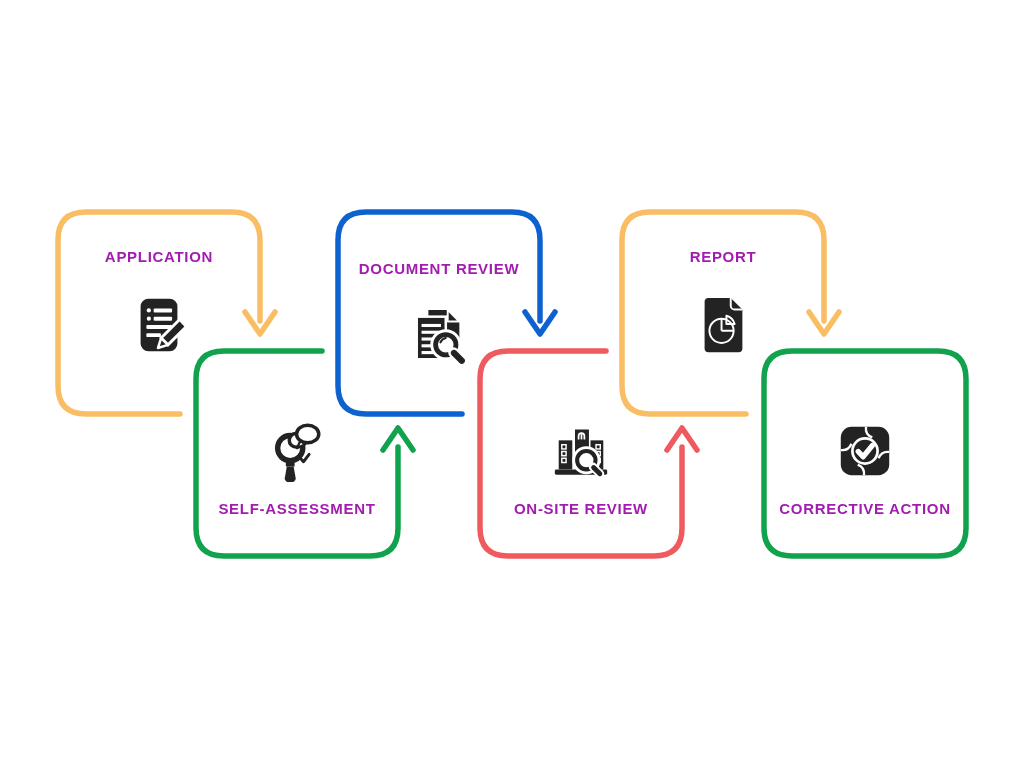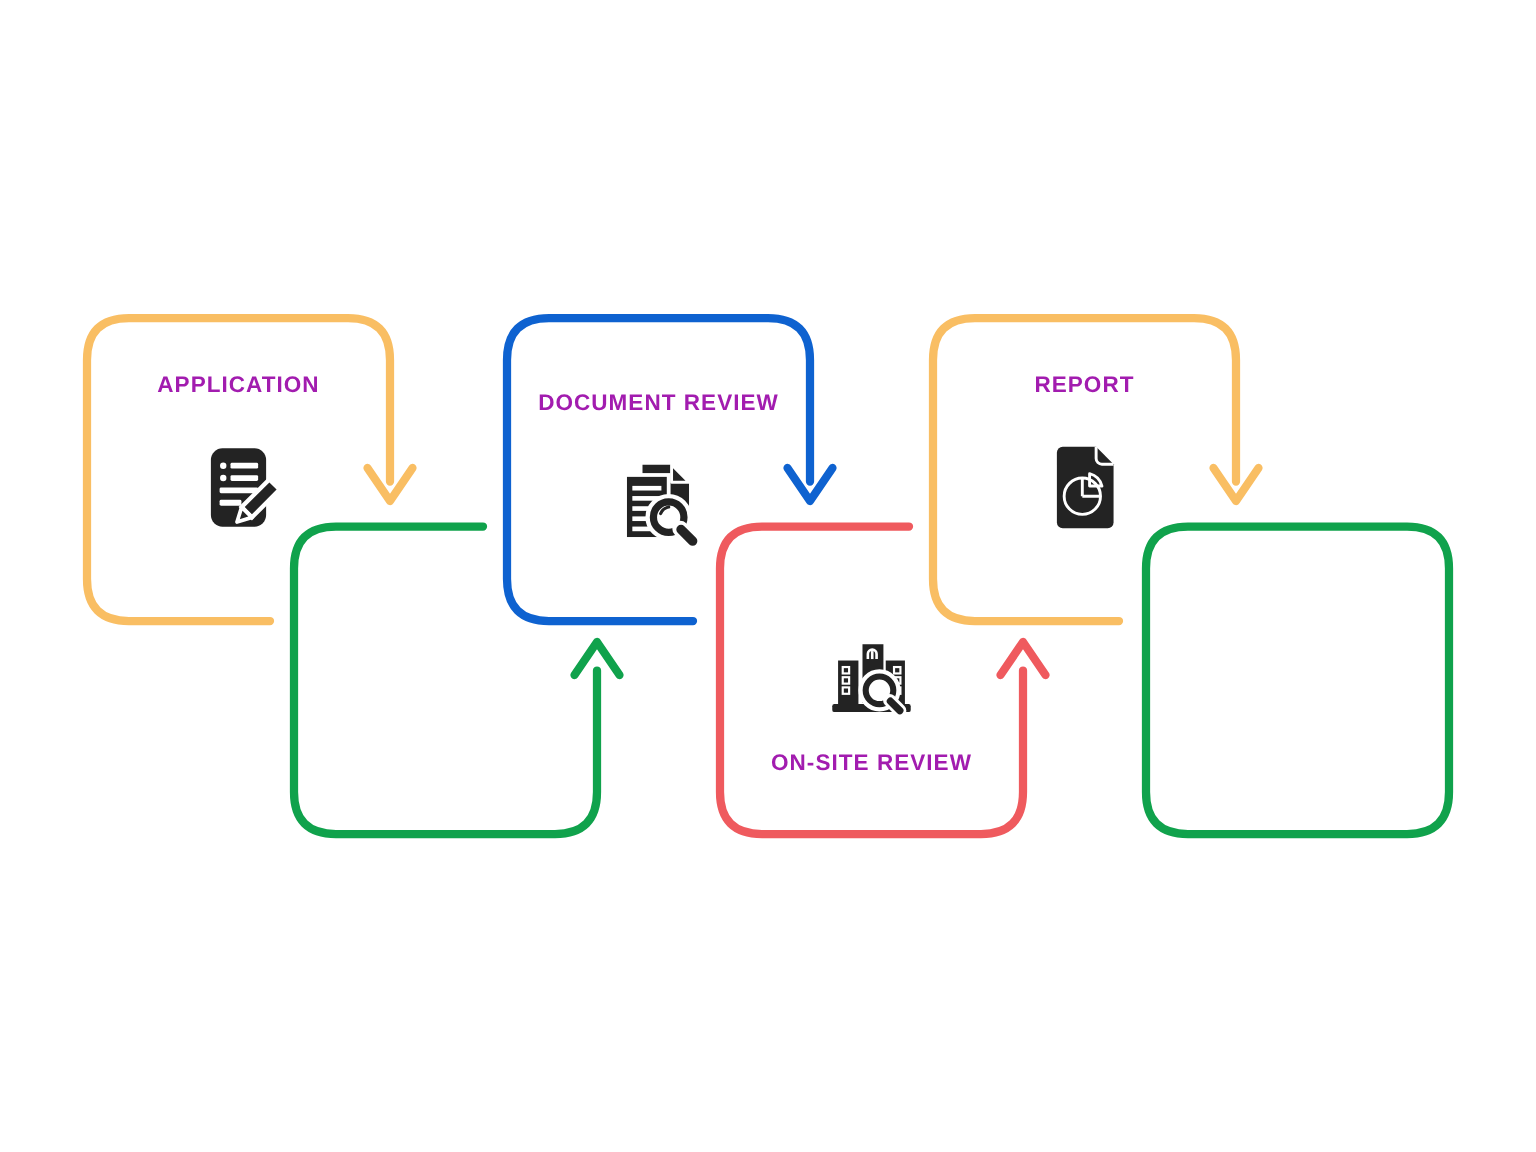--- a/index.html
+++ b/index.html
@@ -81,20 +81,32 @@
       <rect x="26.5" y="23.5" width="19" height="4" rx="1" fill="#fff"></rect>
       <rect x="19" y="32" width="26.5" height="4" rx="1" fill="#fff"></rect>
       <rect x="19" y="40.5" width="15" height="4" rx="1" fill="#fff"></rect>
       <g transform="rotate(45 43 43)">
         <rect x="38.5" y="24" width="10" height="27" fill="#232323" stroke="#fff" stroke-width="3"></rect>
         <path d="M38.5 51 h10 l-5 9.5 z" fill="#232323" stroke="#fff" stroke-width="2.6" stroke-linejoin="round"></path>
       </g>
     </svg>
   </div>
 
+  <div class="step row-bottom" style="left:196px; top:351px;">
+    <svg class="icon" viewBox="0 0 64 64">
+      <circle cx="25" cy="29" r="13" fill="#fff" stroke="#232323" stroke-width="5.5"></circle>
+      <circle cx="31" cy="21" r="7" fill="#fff" stroke="#232323" stroke-width="3.6"></circle>
+      <path d="M35.5 21.5 l-3.5 7.5 8.5 -4 z" fill="#fff" stroke="#232323" stroke-width="2.4" stroke-linejoin="round"></path>
+      <ellipse cx="43" cy="14.5" rx="11.5" ry="9" fill="#fff" stroke="#232323" stroke-width="3.6"></ellipse>
+      <rect x="20.5" y="43.5" width="9" height="4.5" fill="#232323"></rect>
+      <path d="M21.5 48 h7 l2.2 12.5 a5.6 4 0 0 1 -11.4 0 z" fill="#232323"></path>
+      <path d="M35.5 39.5 l3.2 3.6 5.8 -7.6" fill="none" stroke="#232323" stroke-width="3" stroke-linecap="round" stroke-linejoin="round"></path>
+    </svg>
+    <div class="label">SELF-ASSESSMENT</div>
+  </div>
 
   <div class="step row-top" style="left:338px; top:224px;">
     <div class="label">DOCUMENT REVIEW</div>
     <svg class="icon" viewBox="0 0 64 64">
       <path d="M21 4 H41 L53 16 V43 H21 Z" fill="#232323"></path>
       <path d="M41 4 V16 H53 Z" fill="#232323" stroke="#fff" stroke-width="2" stroke-linejoin="round"></path>
       <rect x="9" y="11" width="30" height="44" fill="#232323" stroke="#fff" stroke-width="2.6"></rect>
       <rect x="14" y="18.5" width="20" height="3.2" fill="#fff"></rect>
       <rect x="14" y="25.5" width="20" height="3.2" fill="#fff"></rect>
       <rect x="14" y="32.5" width="20" height="3.2" fill="#fff"></rect>
@@ -134,14 +146,26 @@
       <line x1="32.5" y1="14.5" x2="32.5" y2="20" stroke="#fff" stroke-width="1.8"></line>
       <rect x="5" y="51" width="54" height="5.5" rx="1.5" fill="#232323"></rect>
       <circle cx="37.5" cy="41.5" r="11" fill="none" stroke="#fff" stroke-width="7"></circle>
       <circle cx="37.5" cy="41.5" r="9.5" fill="#fff" stroke="#232323" stroke-width="4.2"></circle>
       <line x1="44.5" y1="48.5" x2="51.5" y2="55.5" stroke="#fff" stroke-width="9" stroke-linecap="round"></line>
       <line x1="45" y1="49" x2="51.5" y2="55.5" stroke="#232323" stroke-width="5" stroke-linecap="round"></line>
     </svg>
     <div class="label">ON-SITE REVIEW</div>
   </div>
 
+  <div class="step row-bottom" style="left:764px; top:351px;">
+    <svg class="icon" viewBox="0 0 64 64">
+      <rect x="7" y="7" width="50" height="50" rx="11" fill="#232323"></rect>
+      <path id="pc-seam" d="M33 7 q-1 8 6.5 11" fill="none" stroke="#fff" stroke-width="2.4"></path>
+      <use href="#pc-seam" transform="rotate(90 32 32)"></use>
+      <use href="#pc-seam" transform="rotate(180 32 32)"></use>
+      <use href="#pc-seam" transform="rotate(270 32 32)"></use>
+      <circle cx="32" cy="32" r="13" fill="#232323" stroke="#fff" stroke-width="2.8"></circle>
+      <path d="M25 32.5 l5 5.5 9.5 -11.5" fill="none" stroke="#fff" stroke-width="5.5" stroke-linecap="round" stroke-linejoin="round"></path>
+    </svg>
+    <div class="label">CORRECTIVE ACTION</div>
+  </div>
 
 </div>
 
 </body></html>

